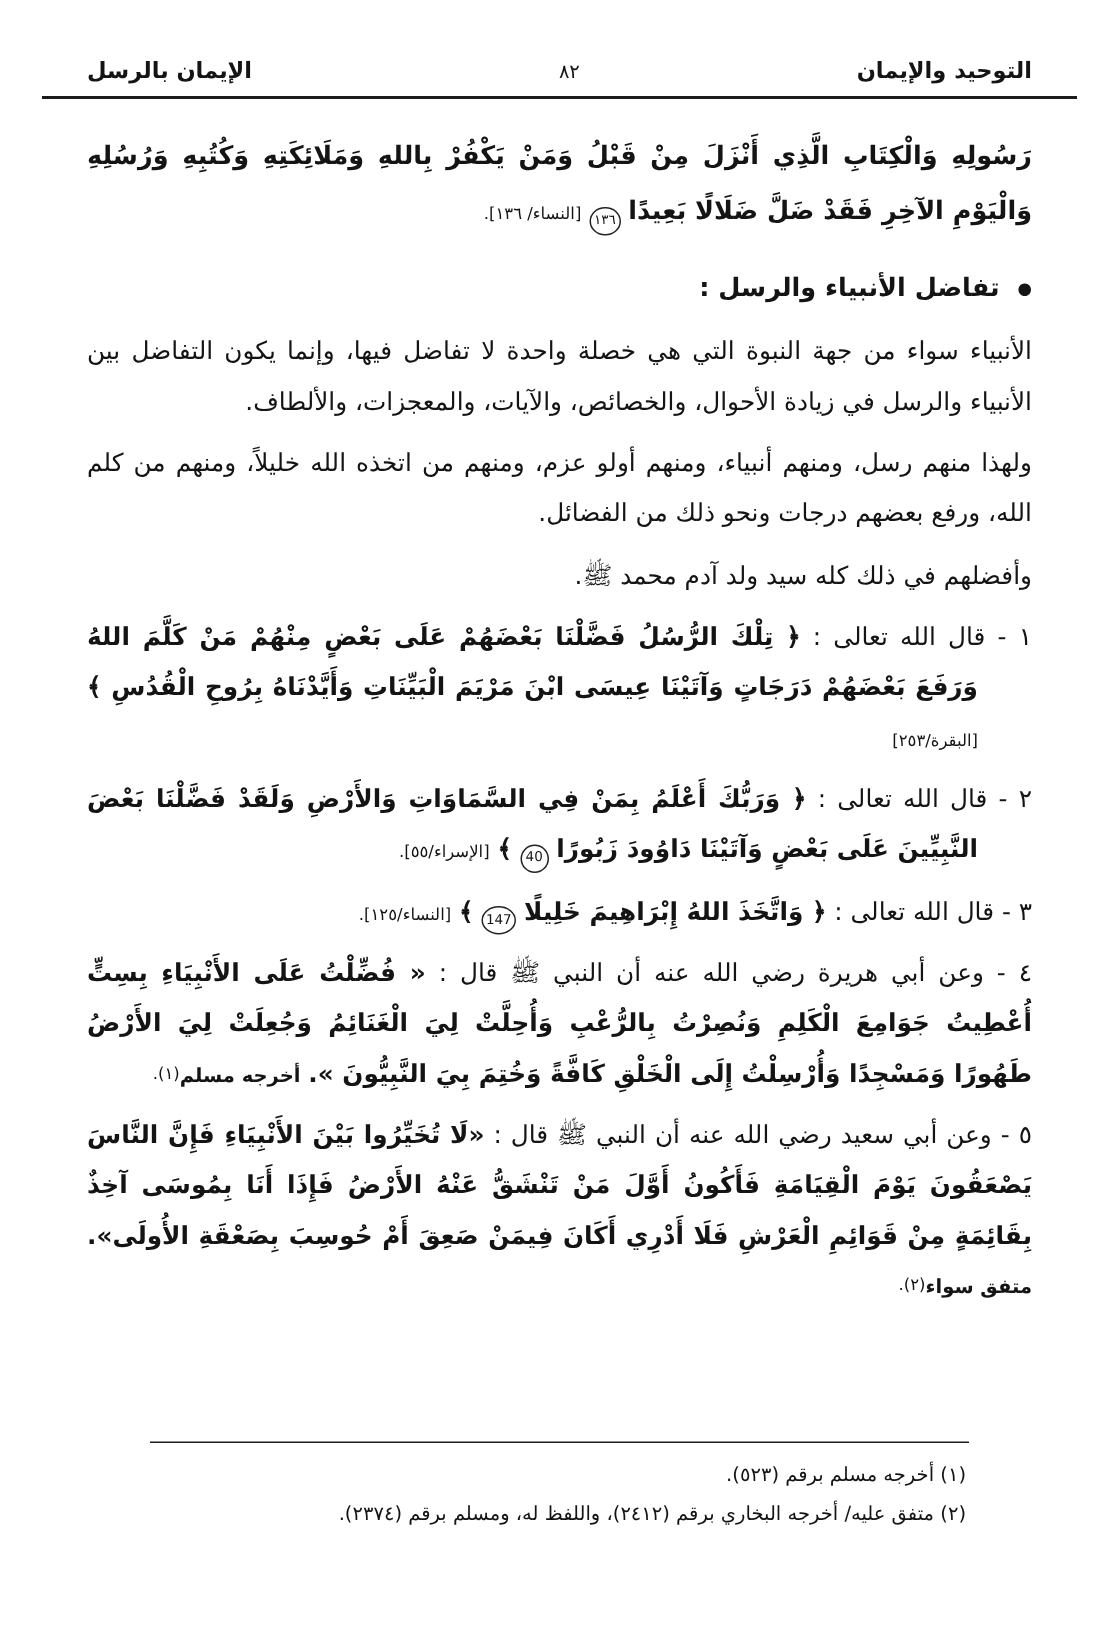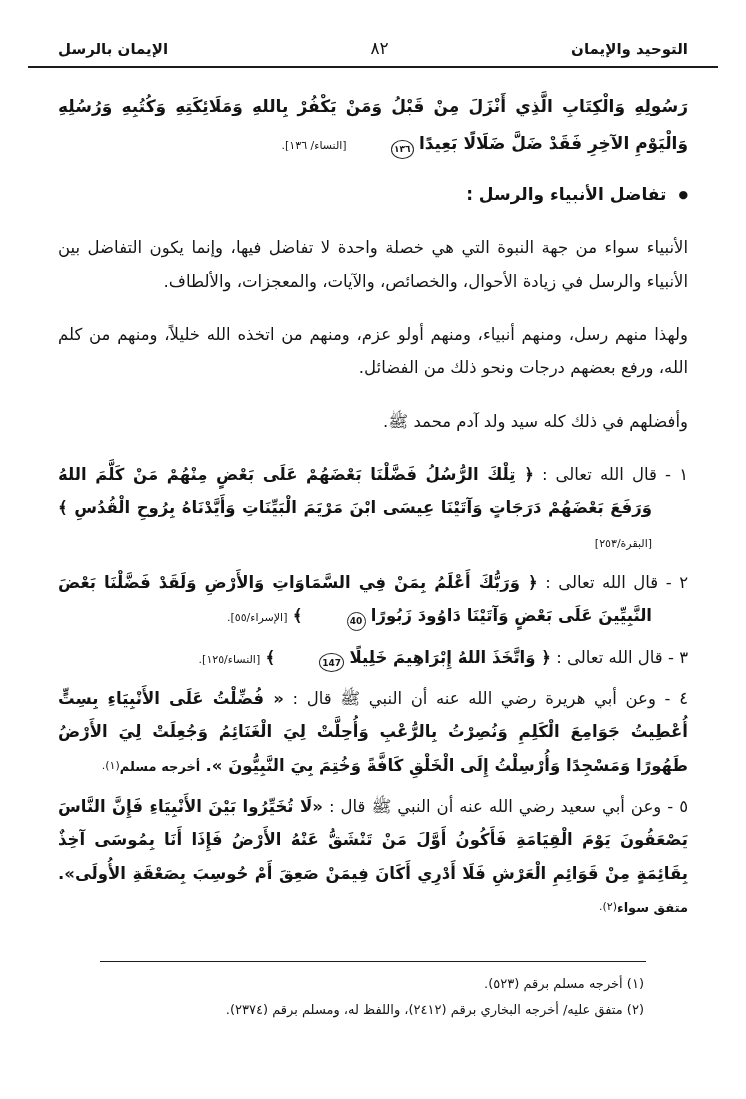--- a/index.html
+++ b/index.html
@@ -17,21 +17,21 @@
   }
   
   .page-header {
     display: flex;
     justify-content: space-between;
     align-items: baseline;
     padding: 38px 58px 8px 58px;
     font-size: 15px;
     font-weight: bold;
   }
-  .page-number { font-size: 17px; font-weight: normal; margin-left: 20px; }
+  .page-number { font-size: 13px; font-weight: normal; margin-left: 20px; }
   .header-rule {
     height: 0;
     border-top: 2px solid #1c1c1c;
     margin: 0 28px;
   }
   
   .page-body {
     padding: 14px 58px 0 58px;
     font-size: 16.5px;
     line-height: 2.02;
@@ -50,35 +50,34 @@
   .ayah-circle {
     display: inline-flex;
     align-items: center;
     justify-content: center;
     min-width: 19px;
     height: 19px;
     padding: 0 2px;
     border: 1.4px solid #222;
     border-radius: 50%;
     font-size: 9px;
-    font-weight: bold;
+    font-weight: normal;
     vertical-align: -3px;
     text-indent: 0;
-    margin-left: 39px;
   }
   .section-heading {
     display: flex;
     align-items: center;
     gap: 12px;
     margin: 16px 0 8px 0;
     font-size: 17px;
     font-weight: bold;
   }
   .bullet-icon { font-size: 11px; line-height: 1; }
-  .para { margin: 20px 0; }
+  .para { margin: 8px 0; }
   .bold { font-weight: normal; }
   .item { margin: 8px 0; }
   .item.hang { padding-right: 36px; text-indent: -36px; }
   .num { white-space: nowrap; }
   .attrib { font-size: 13px; font-weight: bold; }
   .fn-mark { font-size: 11px; vertical-align: 2px; font-weight: normal; }
   
   .footer {
     position: absolute;
     left: 0; right: 0;

